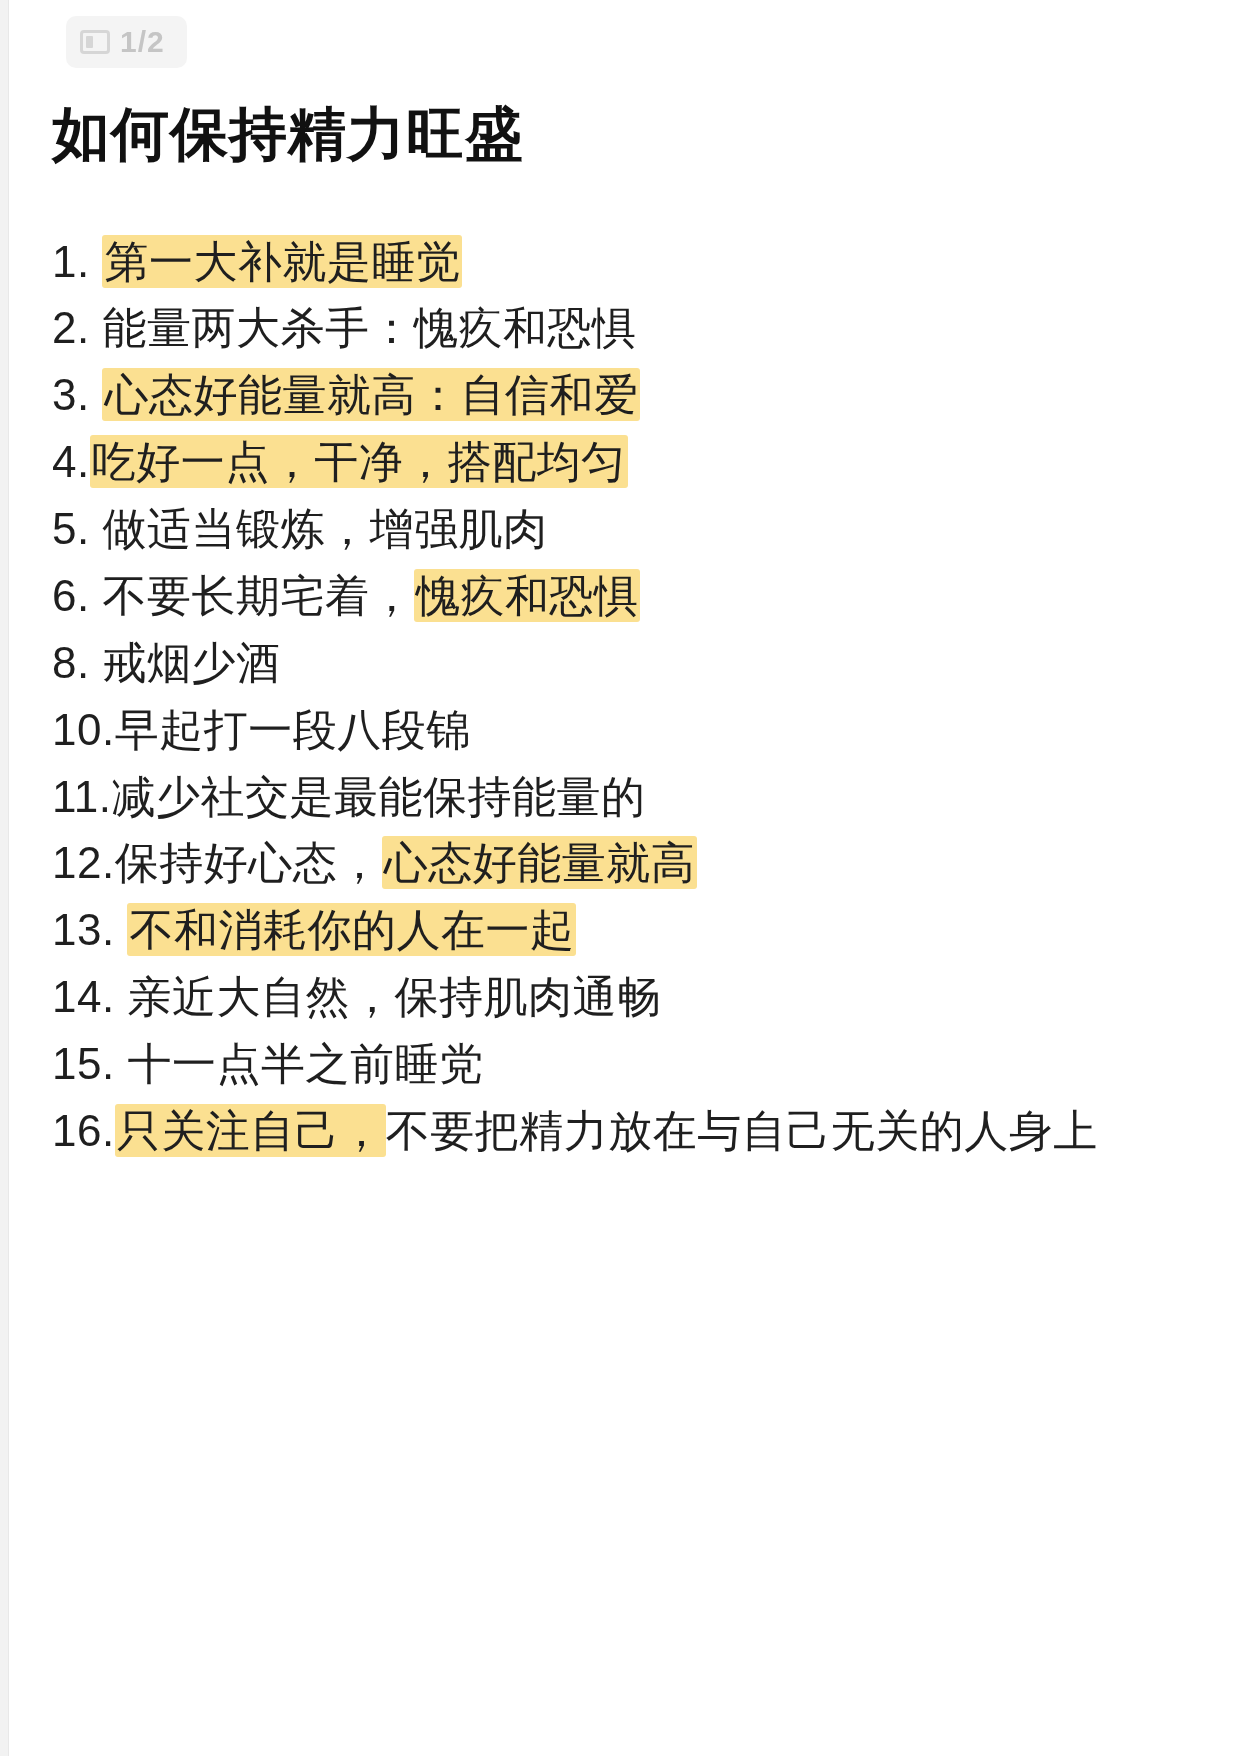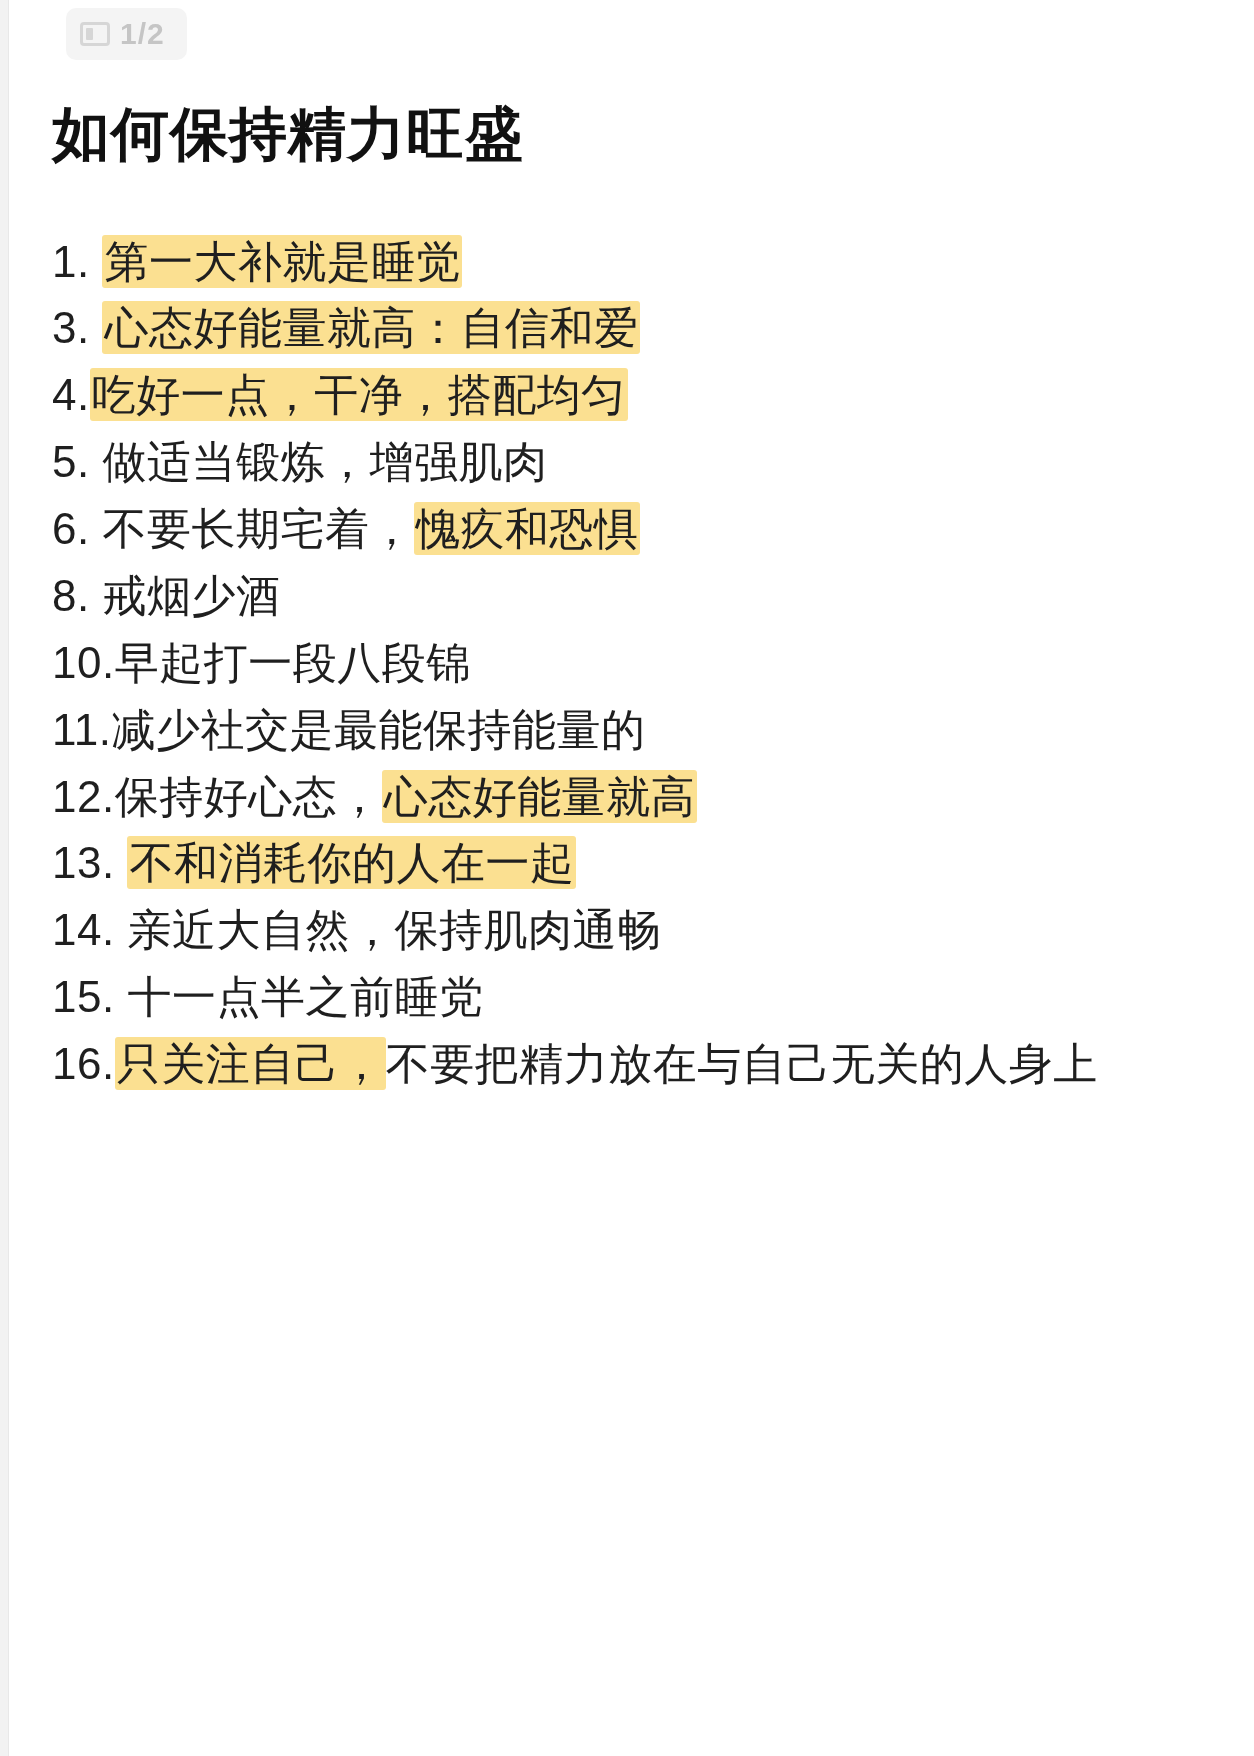--- a/index.html
+++ b/index.html
@@ -32,21 +32,21 @@
     right: 0;
     bottom: 0;
     padding: 0 34px 0 44px;
     box-sizing: border-box;
   }
 
   
   .page-chip {
     position: absolute;
     left: 58px;
-    top: 8px;
+    top: 16px;
     display: flex;
     align-items: center;
     gap: 10px;
     background: #f4f4f4;
     border-radius: 10px;
     padding: 9px 22px 9px 14px;
     color: #b9b9b9;
   }
   .page-chip .chip-icon {
     display: inline-block;
@@ -115,20 +115,21 @@
 
   <div class="page-chip">
     <span class="chip-icon"></span>
     <span class="chip-label">1/2</span>
   </div>
 
   <h1 class="doc-title">如何保持精力旺盛</h1>
 
   <ul class="list" id="tips-list">
       <li><span class="seg">1.</span><span class="seg"> </span><span class="seg hl">第一大补就是睡觉</span></li>
+      <li><span class="seg">2.</span><span class="seg"> 能量两大杀手：愧疚和恐惧</span></li>
       <li><span class="seg">3.</span><span class="seg"> </span><span class="seg hl">心态好能量就高：自信和爱</span></li>
       <li><span class="seg">4.</span><span class="seg hl">吃好一点，干净，搭配均匀</span></li>
       <li><span class="seg">5.</span><span class="seg"> 做适当锻炼，增强肌肉</span></li>
       <li><span class="seg">6.</span><span class="seg"> 不要长期宅着，</span><span class="seg hl">愧疚和恐惧</span></li>
       <li><span class="seg">8.</span><span class="seg"> 戒烟少酒</span></li>
       <li><span class="seg">10.</span><span class="seg">早起打一段八段锦</span></li>
       <li><span class="seg">11.</span><span class="seg">减少社交是最能保持能量的</span></li>
       <li><span class="seg">12.</span><span class="seg">保持好心态，</span><span class="seg hl">心态好能量就高</span></li>
       <li><span class="seg">13.</span><span class="seg"> </span><span class="seg hl">不和消耗你的人在一起</span></li>
       <li><span class="seg">14.</span><span class="seg"> 亲近大自然，保持肌肉通畅</span></li>

